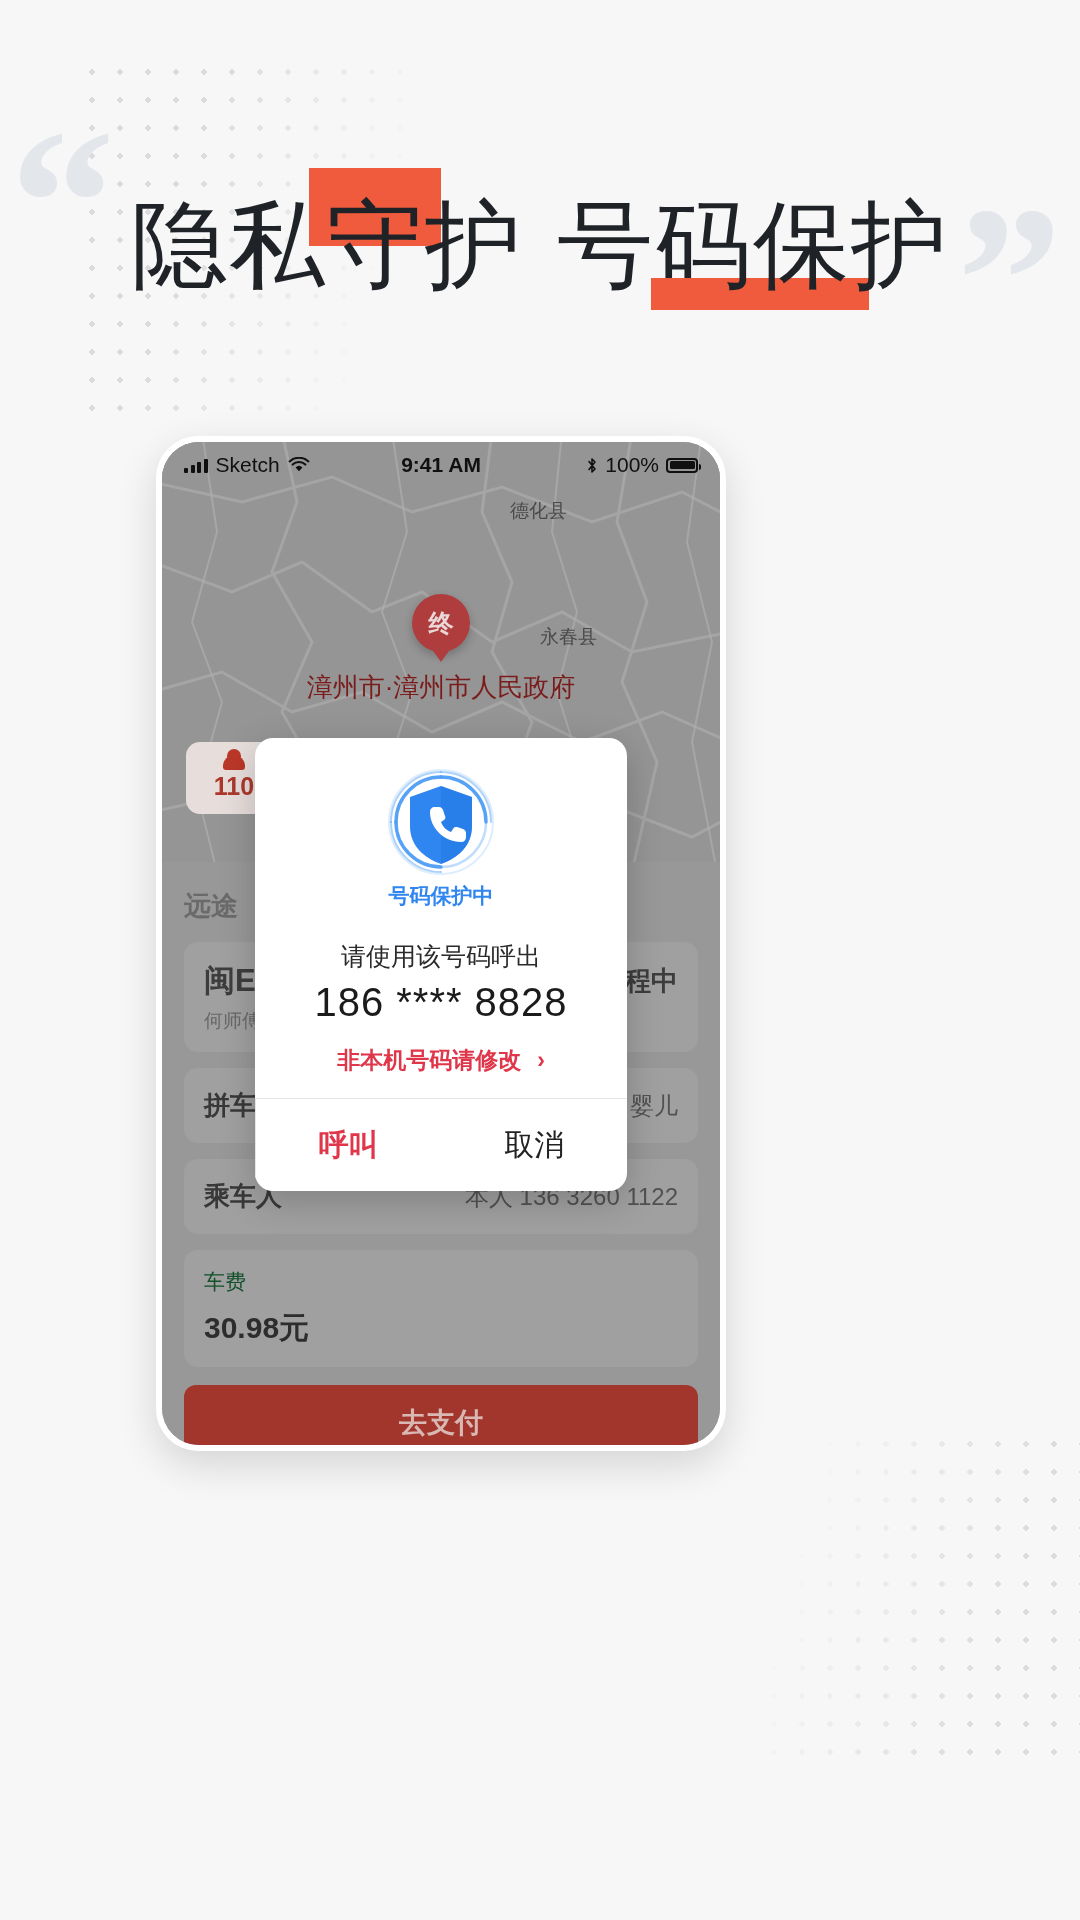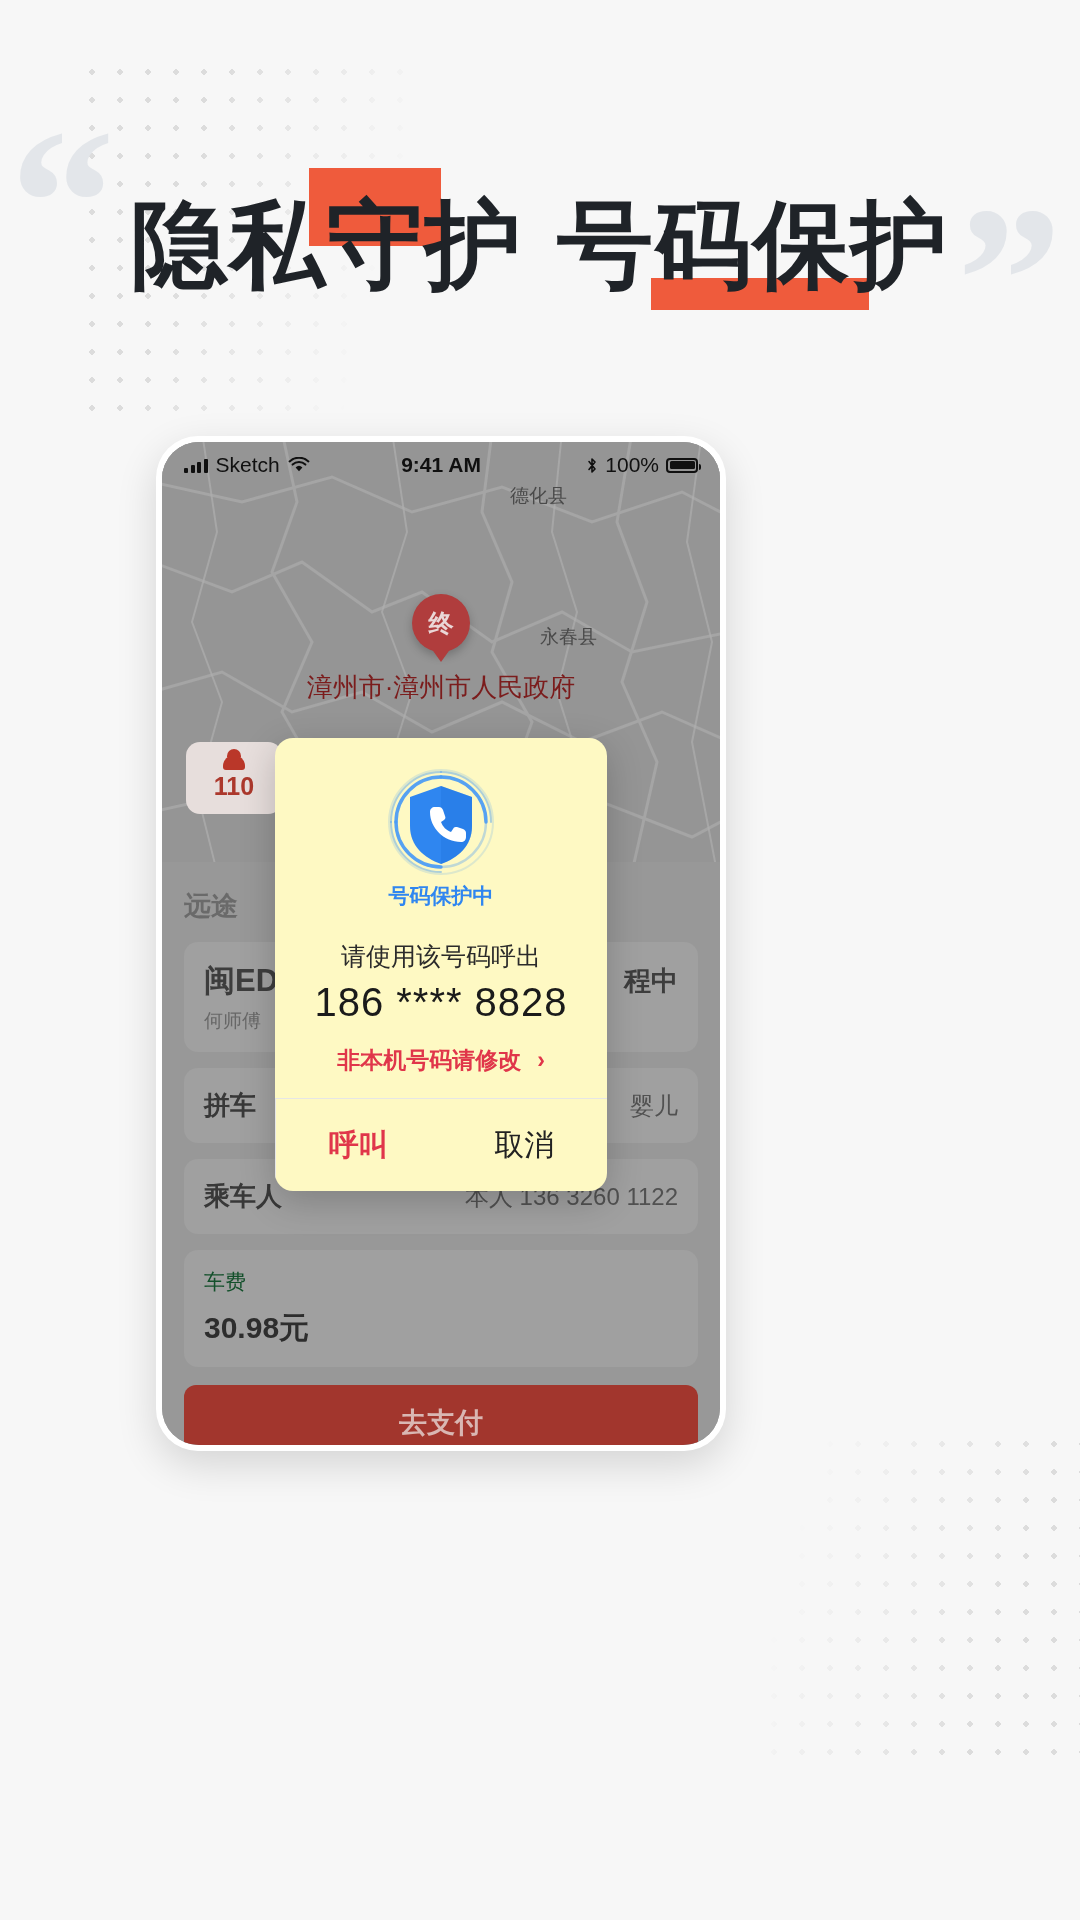--- a/index.html
+++ b/index.html
@@ -32,21 +32,21 @@
   .quote.close{right:18px;top:196px;font-size:210px;}
 
   
   .headline{
     position:absolute;left:0;right:0;top:182px;
     text-align:center;white-space:nowrap;
   }
   .hl-wrap{display:inline-block;position:relative;}
   .hl-text{
     position:relative;z-index:2;
-    font-size:96px;font-weight:700;color:#1f2328;letter-spacing:2px;
+    font-size:96px;font-weight:400;color:#1f2328;letter-spacing:2px;
     font-family:"DejaVu Sans","Liberation Sans",sans-serif;
   }
   .hl-gap{display:inline-block;width:34px;}
   .hl-mark{position:absolute;background:#ef5b3c;z-index:1;}
   .hl-mark.m1{left:178px;top:-14px;width:132px;height:78px;}
   .hl-mark.m2{left:520px;top:96px;width:218px;height:32px;}
 
   
   .phone{
     position:absolute;left:156px;top:436px;width:570px;height:1015px;
@@ -136,21 +136,21 @@
   .pay-btn{
     height:76px;border-radius:12px;background:#a8382f;color:#e0bdb9;
     display:flex;align-items:center;justify-content:center;
     font-size:28px;font-weight:600;
   }
 
   
   .dim{position:absolute;inset:0;background:rgba(0,0,0,.03);z-index:50;}
   .dialog{
     position:absolute;left:50%;transform:translateX(-50%);
-    top:296px;width:332px;background:#fef9c3;border-radius:18px;
+    top:296px;width:372px;background:#ffffff;border-radius:18px;
     z-index:60;overflow:hidden;box-shadow:0 10px 36px rgba(0,0,0,.2);
   }
   .dlg-body{padding:26px 0 22px;text-align:center;}
   .shield-wrap{position:relative;width:146px;height:118px;margin:0 auto 2px;}
   .shield-wrap svg{display:block;}
   .protect-txt{font-size:21px;color:#2f86f0;font-weight:600;margin-top:-2px;}
   .dlg-hint{font-size:25px;color:#2b2b2b;margin-top:30px;font-weight:500;}
   .dlg-number{font-size:40px;color:#1b1b1b;margin-top:7px;letter-spacing:1px;font-weight:400;}
   .dlg-link{
     font-size:23px;color:#e0364a;margin-top:20px;font-weight:600;
@@ -195,21 +195,21 @@
           <path d="M-10 370 L80 350 L170 385 L260 355 L350 390 L440 360 L530 395 L568 375"></path>
         </g>
         <g stroke="#b5b5b5" stroke-width="2" fill="none" opacity=".7">
           <path d="M40 -10 L55 90 L30 180 L60 260 L35 350 L55 430"></path>
           <path d="M230 -10 L245 90 L220 170 L250 250 L225 330 L245 430"></path>
           <path d="M400 -10 L390 90 L415 170 L395 250 L420 330 L400 430"></path>
           <path d="M540 -10 L525 100 L550 200 L530 300 L555 430"></path>
         </g>
       </svg>
 
-      <div class="map-label" style="left:348px;top:41px">德化县</div>
+      <div class="map-label" style="left:348px;top:56px">德化县</div>
       <div class="map-label" style="left:378px;top:182px">永春县</div>
 
       <div class="pin">
         <span>终</span>
       </div>
       <div class="dest">漳州市·漳州市人民政府</div>
 
       <div class="btn110">
         <span class="siren"></span>
         <span>110</span>

